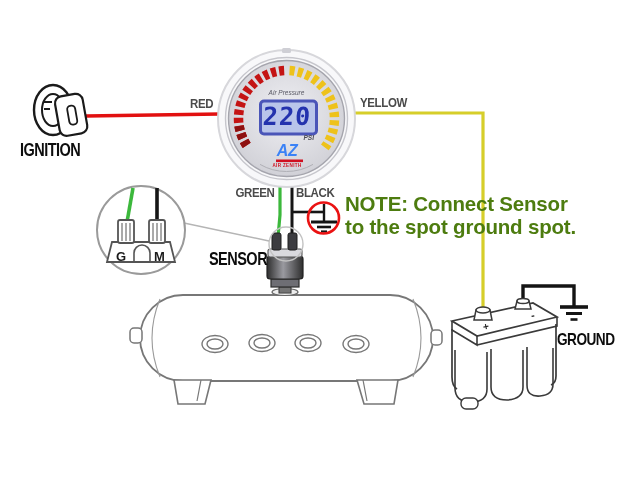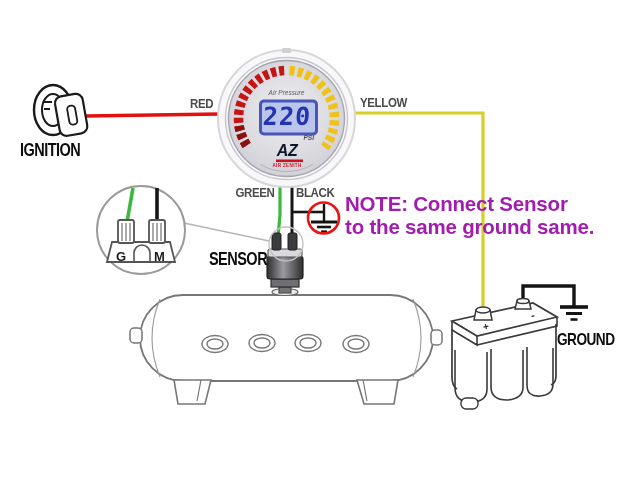--- a/index.html
+++ b/index.html
@@ -5,33 +5,33 @@
   html,body{margin:0;padding:0;background:#ffffff;}
   #stage{position:relative;width:640px;height:480px;background:#ffffff;overflow:hidden;
          font-family:"Liberation Sans",sans-serif;}
   #stage svg{position:absolute;left:0;top:0;}
   .lbl{position:absolute;font-weight:bold;color:#4a4a4a;font-size:12.5px;
        letter-spacing:-0.4px;white-space:nowrap;transform:scaleX(.92);transform-origin:left;}
   .lbl.ra{transform-origin:right;}
   .biglbl{position:absolute;font-weight:bold;color:#0d0d0d;font-size:16.5px;
           letter-spacing:-0.6px;white-space:nowrap;transform:scale(.88,1.08);transform-origin:left;}
   .biglbl.ra{transform-origin:right;}
-  .note{position:absolute;left:345px;top:192px;color:#a21caf;font-weight:bold;
+  .note{position:absolute;left:345px;top:192px;color:#4d7c0f;font-weight:bold;
         font-size:20.5px;line-height:23.2px;letter-spacing:-0.2px;white-space:nowrap;}
   .pinlbl{position:absolute;font-weight:bold;color:#1a1a1a;font-size:13px;}
   .gtxt{position:absolute;white-space:nowrap;}
   #gauge-title{left:246px;top:89px;width:81px;text-align:center;font-size:6.5px;
                font-style:italic;color:#5a5a66;}
   #gauge-reading{left:260px;top:102px;width:54px;height:30px;line-height:30px;text-align:center;
                  font-family:"DejaVu Sans Mono",monospace;font-weight:bold;font-size:25px;
                  color:#2433ae;letter-spacing:1px;transform:skewX(-4deg);}
   #gauge-unit{left:288px;top:134px;width:26px;text-align:right;font-size:6.5px;
               font-weight:bold;font-style:italic;color:#4a4a55;}
   #gauge-brand{left:266px;top:142px;width:42px;text-align:center;font-size:16px;
-               font-weight:bold;font-style:italic;color:#0f172a;letter-spacing:-0.5px;}
+               font-weight:bold;font-style:italic;color:#3b82f6;letter-spacing:-0.5px;}
   #gauge-brand-sub{left:262px;top:162.5px;width:50px;text-align:center;font-size:4.5px;
                font-weight:bold;color:#d01020;letter-spacing:0.4px;}
   .mark{position:absolute;font-weight:bold;color:#222;}
 </style>
 </head>
 <body>
 
 <div id="stage">
 
 <svg width="640" height="480" viewBox="0 0 640 480">
@@ -186,16 +186,16 @@
   <div class="mark" style="left:531px;top:309px;font-size:11px;transform:rotate(-12deg);">-</div>
 
   <div class="gtxt" id="gauge-title">Air Pressure</div>
   <div class="gtxt" id="gauge-reading">220</div>
   <div class="gtxt" id="gauge-unit">PSI</div>
   <div class="gtxt" id="gauge-brand">AZ</div>
   <div class="gtxt" id="gauge-brand-sub">AIR ZENITH</div>
 
   <div class="note">
     <div>NOTE: Connect Sensor</div>
-    <div>to the same ground same.</div>
+    <div>to the spot ground spot.</div>
   </div>
 
 </div>
 
 </body></html>

